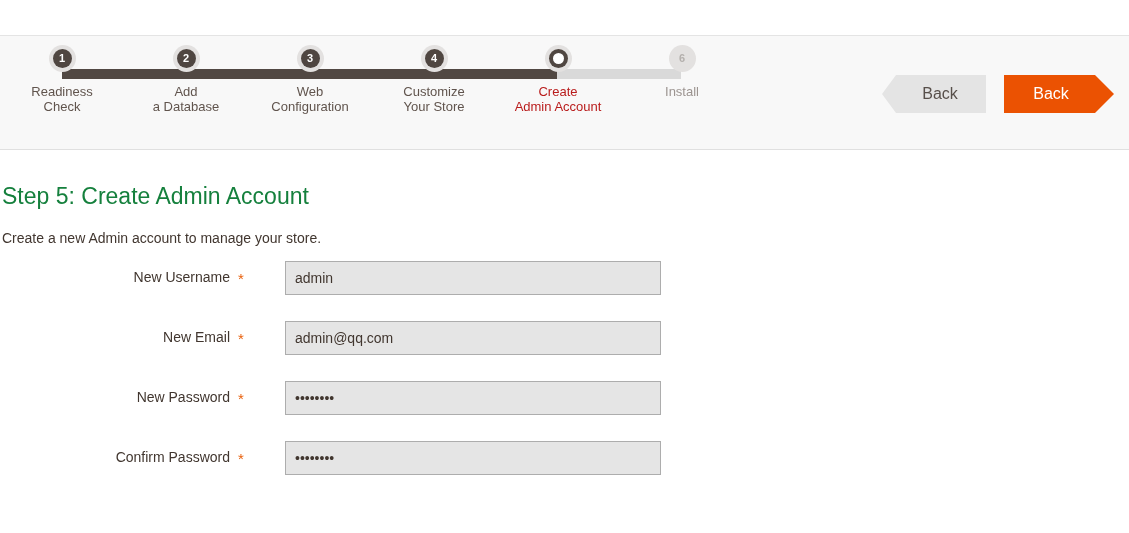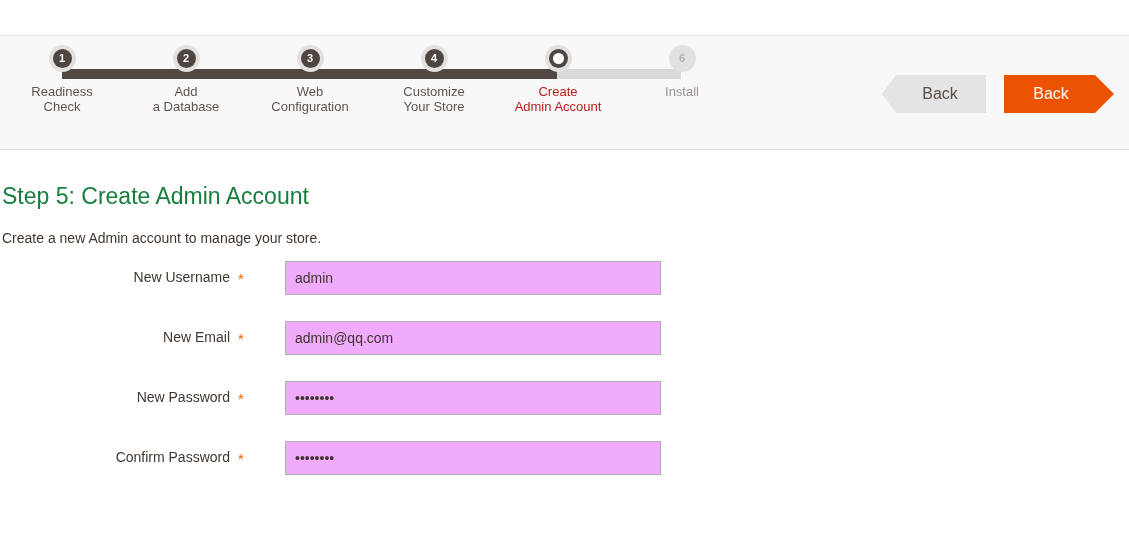--- a/index.html
+++ b/index.html
@@ -198,21 +198,21 @@
     text-align: center;
     color: #e8600d;
     font-size: 15px;
     line-height: 18px;
     vertical-align: middle;
   }
   .field-input {
     width: 376px;
     height: 34px;
     border: 1px solid #adadad;
-    background: #f0abfc;
+    background: #e5e5e5;
     font-family: "Liberation Sans", sans-serif;
     font-size: 14px;
     color: #41362f;
     padding: 0 9px;
     outline: none;
     border-radius: 0;
   }
   .field-input::placeholder { color: #41362f; }
 </style>
 </head>

